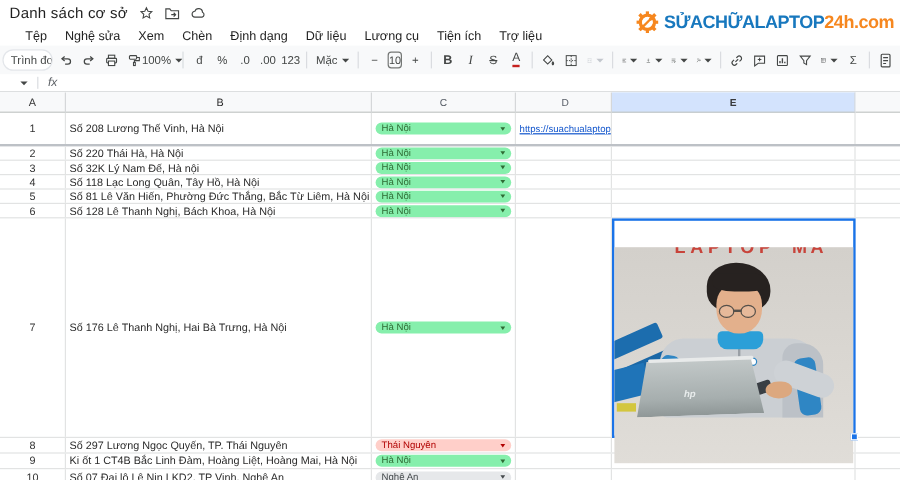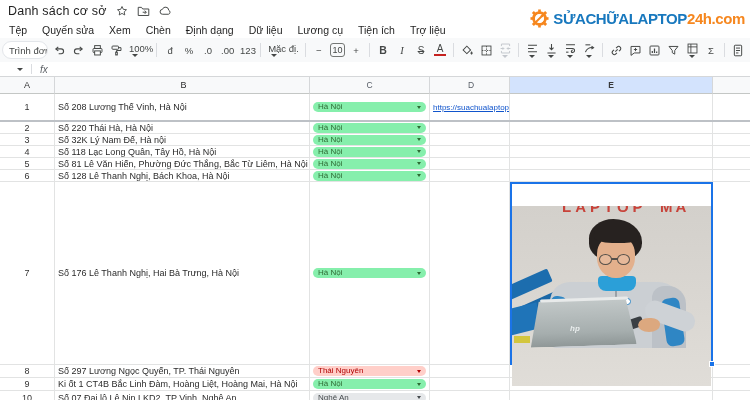--- a/index.html
+++ b/index.html
@@ -6,27 +6,27 @@
   html,body { background:#fff; }
   .page { position:relative; width:750px; height:400px; overflow:hidden;
           font-family:"Liberation Sans", sans-serif; color:#202124; background:#fff;padding-left:44px; }
 
   
   .titlebar { position:absolute; top:0; left:0; right:0; height:22px; display:flex; align-items:center; padding-left:8px; gap:9px; background:#fff; }
   .doc-title { font-size:12.5px; color:#1f1f1f; letter-spacing:.2px; }
   .tb-ic { color:#444746; display:flex; align-items:center; }
 
   
-  .menubar { position:absolute; top:21px; left:0; right:0; height:17px; display:flex; align-items:center; gap:15px; padding-left:9px; background:#fff; }
+  .menubar { position:absolute; top:21px; left:12px; right:0; height:17px; display:flex; align-items:center; gap:15px; padding-left:9px; background:#fff; }
   .menu-item { font-size:10.5px; color:#1f1f1f; cursor:default; }
 
   
   .toolbar { position:absolute; top:38px; left:0; right:0; height:24px; background:#f8f9fa; display:flex; align-items:center; gap:3px; padding:0 4px 0 2px; overflow:hidden; }
   .pill { background:#fff; border:1px solid #e3e6ea; border-radius:12px; height:18px; padding:0 8px 0 6px; font-size:9.5px; color:#444746; display:flex; align-items:center; max-width:46px; overflow:hidden; white-space:nowrap; }
-  .tbtn { background:none; border:none; height:20px; min-width:16px; padding:0 2px; display:flex; justify-content:center; color:#444746; font-size:9.5px; cursor:pointer;flex-direction:column; }
+  .tbtn { background:none; border:none; height:20px; min-width:16px; padding:0 2px; display:flex; align-items:center; justify-content:center; color:#444746; font-size:9.5px; cursor:pointer; }
   .tbtn svg { display:block; }
   .sep { width:1px; height:14px; background:#dadce0; margin:0 2px; flex:none; }
   .crt { display:inline-block; width:0; height:0; border-left:3px solid transparent; border-right:3px solid transparent; border-top:3.5px solid #444746; margin-left:3px; }
   .bold-b { font-weight:bold; font-size:10.5px; }
   .ital-i { font-style:italic; font-size:10.5px; font-family:"Liberation Serif", serif; }
   .strike-s { text-decoration:line-through; font-size:10px; }
   .color-a { font-size:10px; border-bottom:2.5px solid #c5221f; line-height:10px; }
   .fontname { font-size:9.5px; max-width:52px; overflow:hidden; white-space:nowrap; color:#444746; }
   .sizebox { border:1px solid #747775; border-radius:3px; width:18px; height:14px; font-size:9px; display:flex; align-items:center; justify-content:center; color:#444746; }
   .grayed { color:#c3c7cd; }
@@ -119,21 +119,21 @@
     </span>
     <span class="tb-ic">
       <svg width="13" height="12" viewBox="0 0 16 13" fill="none" stroke="#444746" stroke-width="1.2">
           <path d="M4.5 10.5a3 3 0 0 1-.3-6A4 4 0 0 1 12 5.6a2.6 2.6 0 0 1-.4 4.9z"></path>
         </svg>
     </span>
   </div>
 
   <div class="menubar">
     <span class="menu-item">Tệp</span>
-    <span class="menu-item">Quyến sửa</span>
+    <span class="menu-item">Nghệ sửa</span>
     <span class="menu-item">Xem</span>
     <span class="menu-item">Chèn</span>
     <span class="menu-item">Định dạng</span>
     <span class="menu-item">Dữ liệu</span>
     <span class="menu-item">Lương cụ</span>
     <span class="menu-item">Tiện ích</span>
     <span class="menu-item">Trợ liệu</span>
   </div>
 
   <div class="toolbar">

